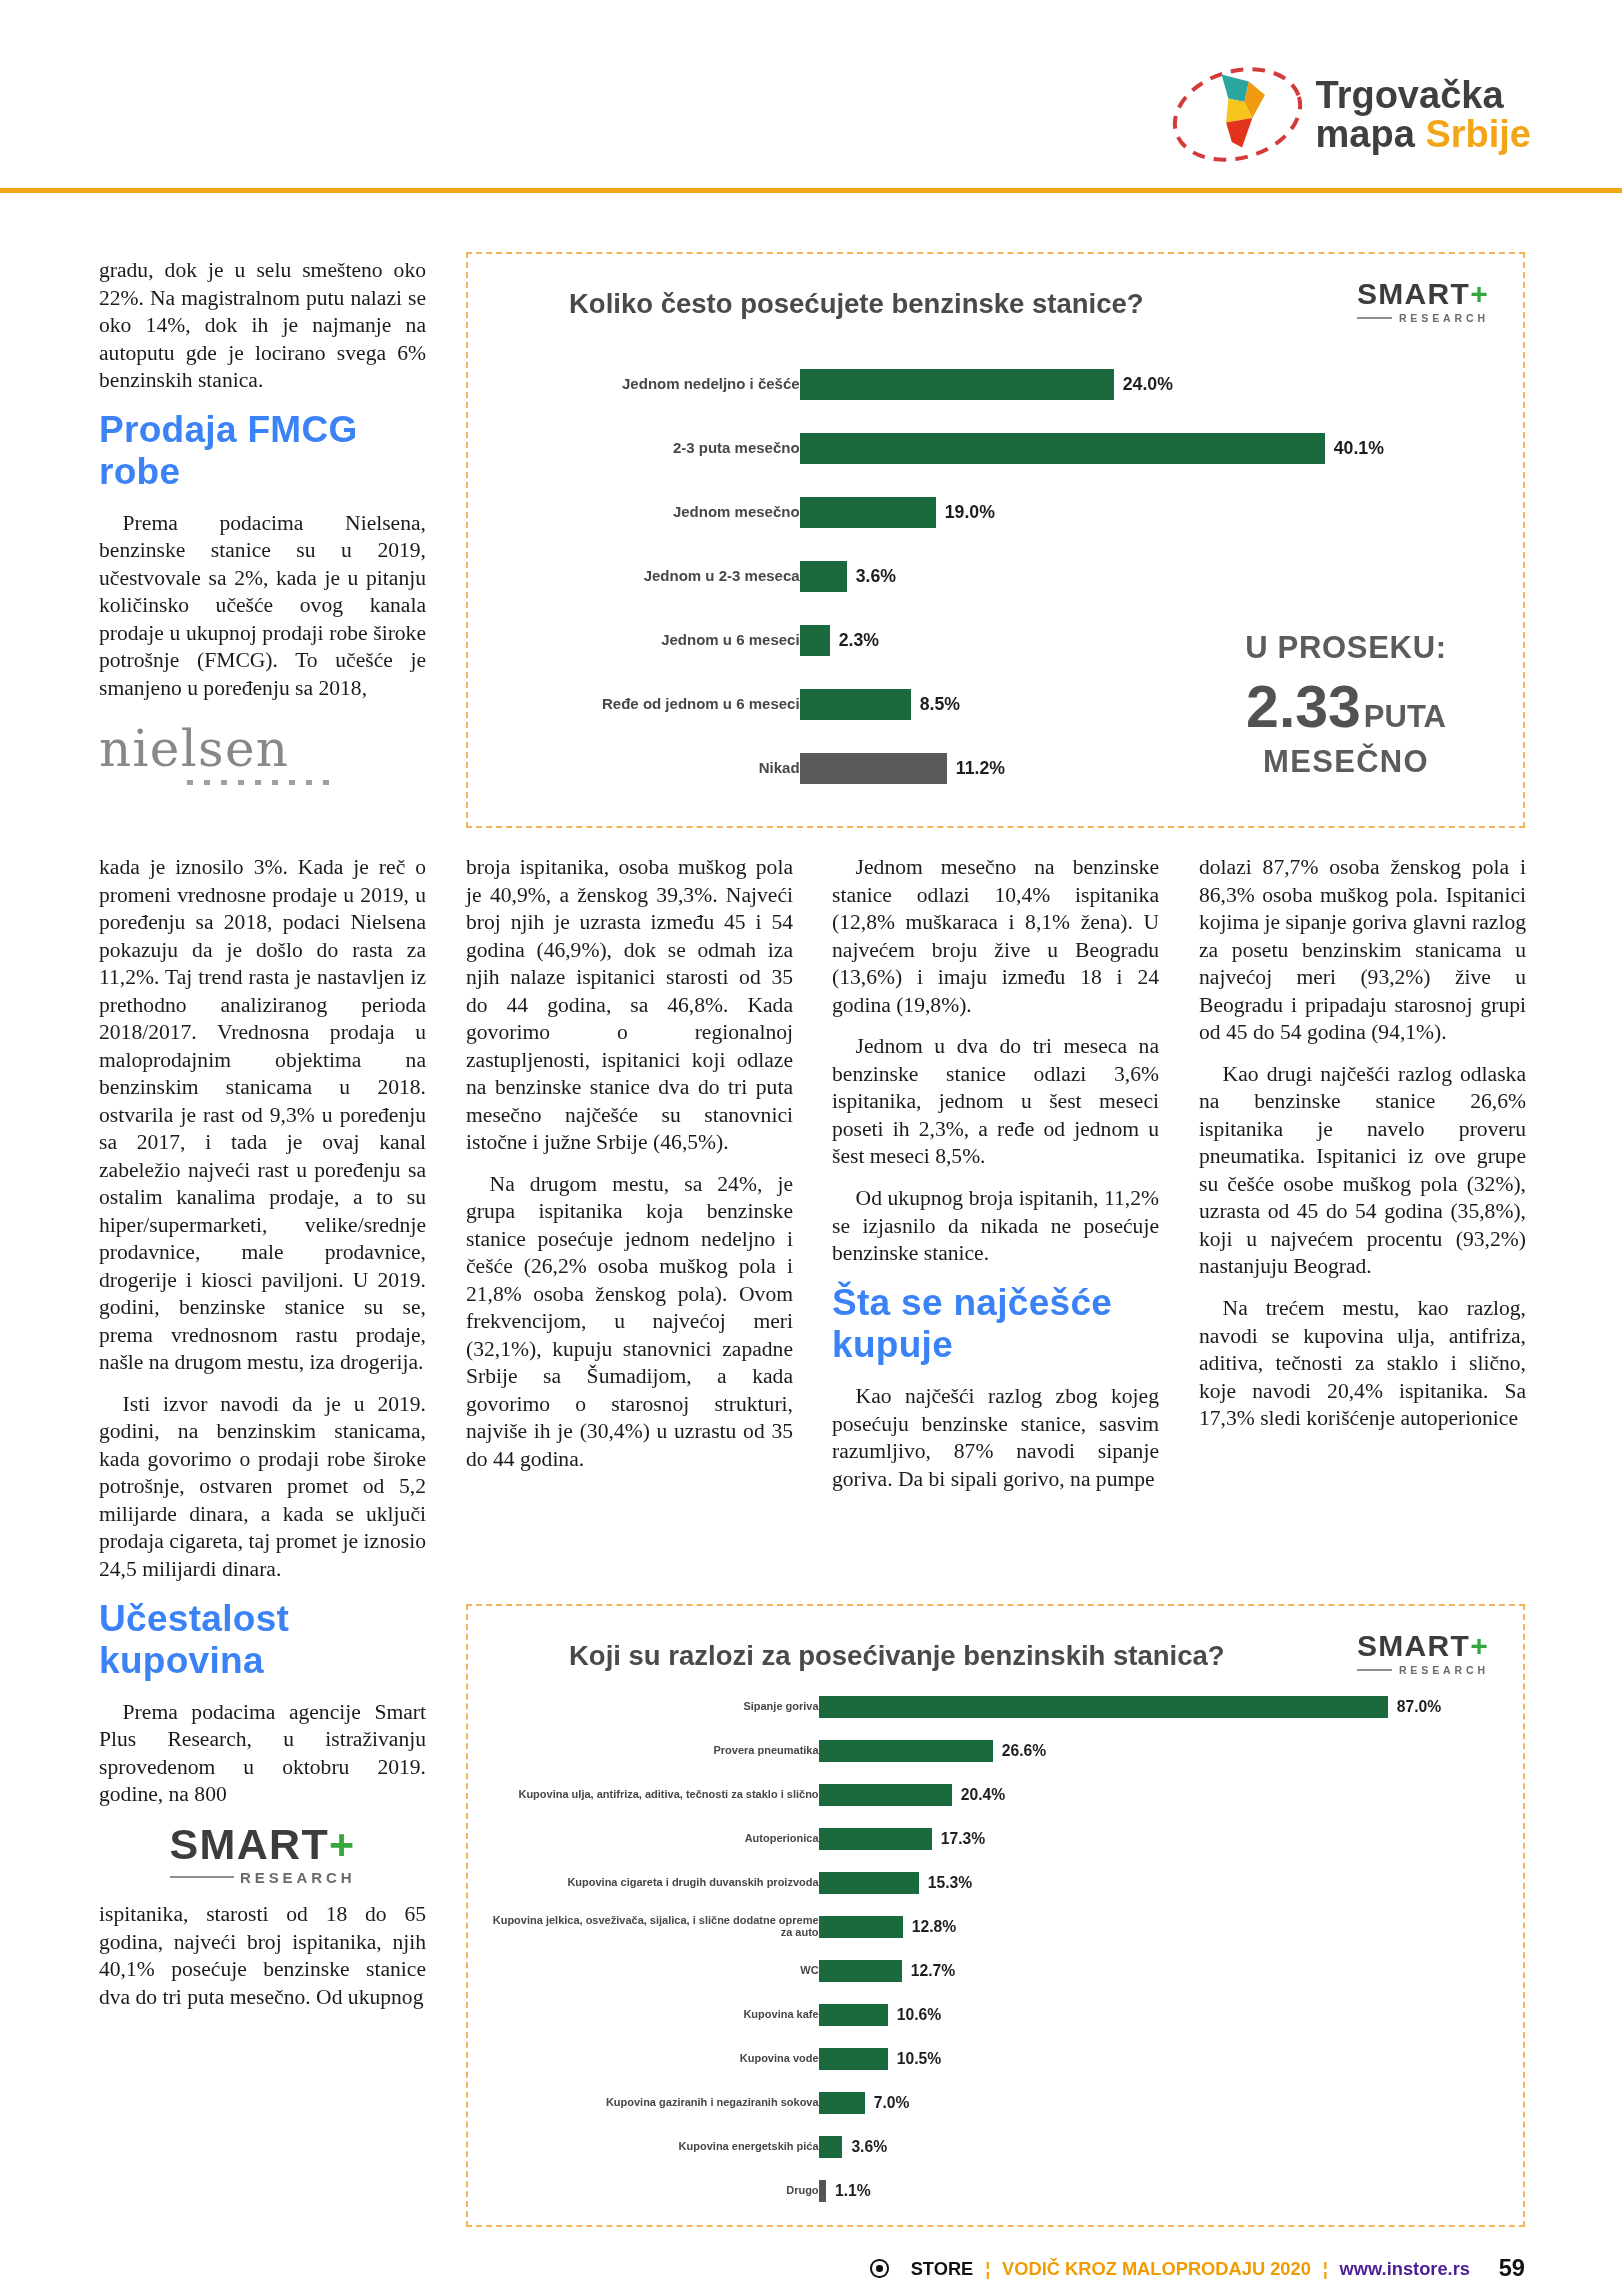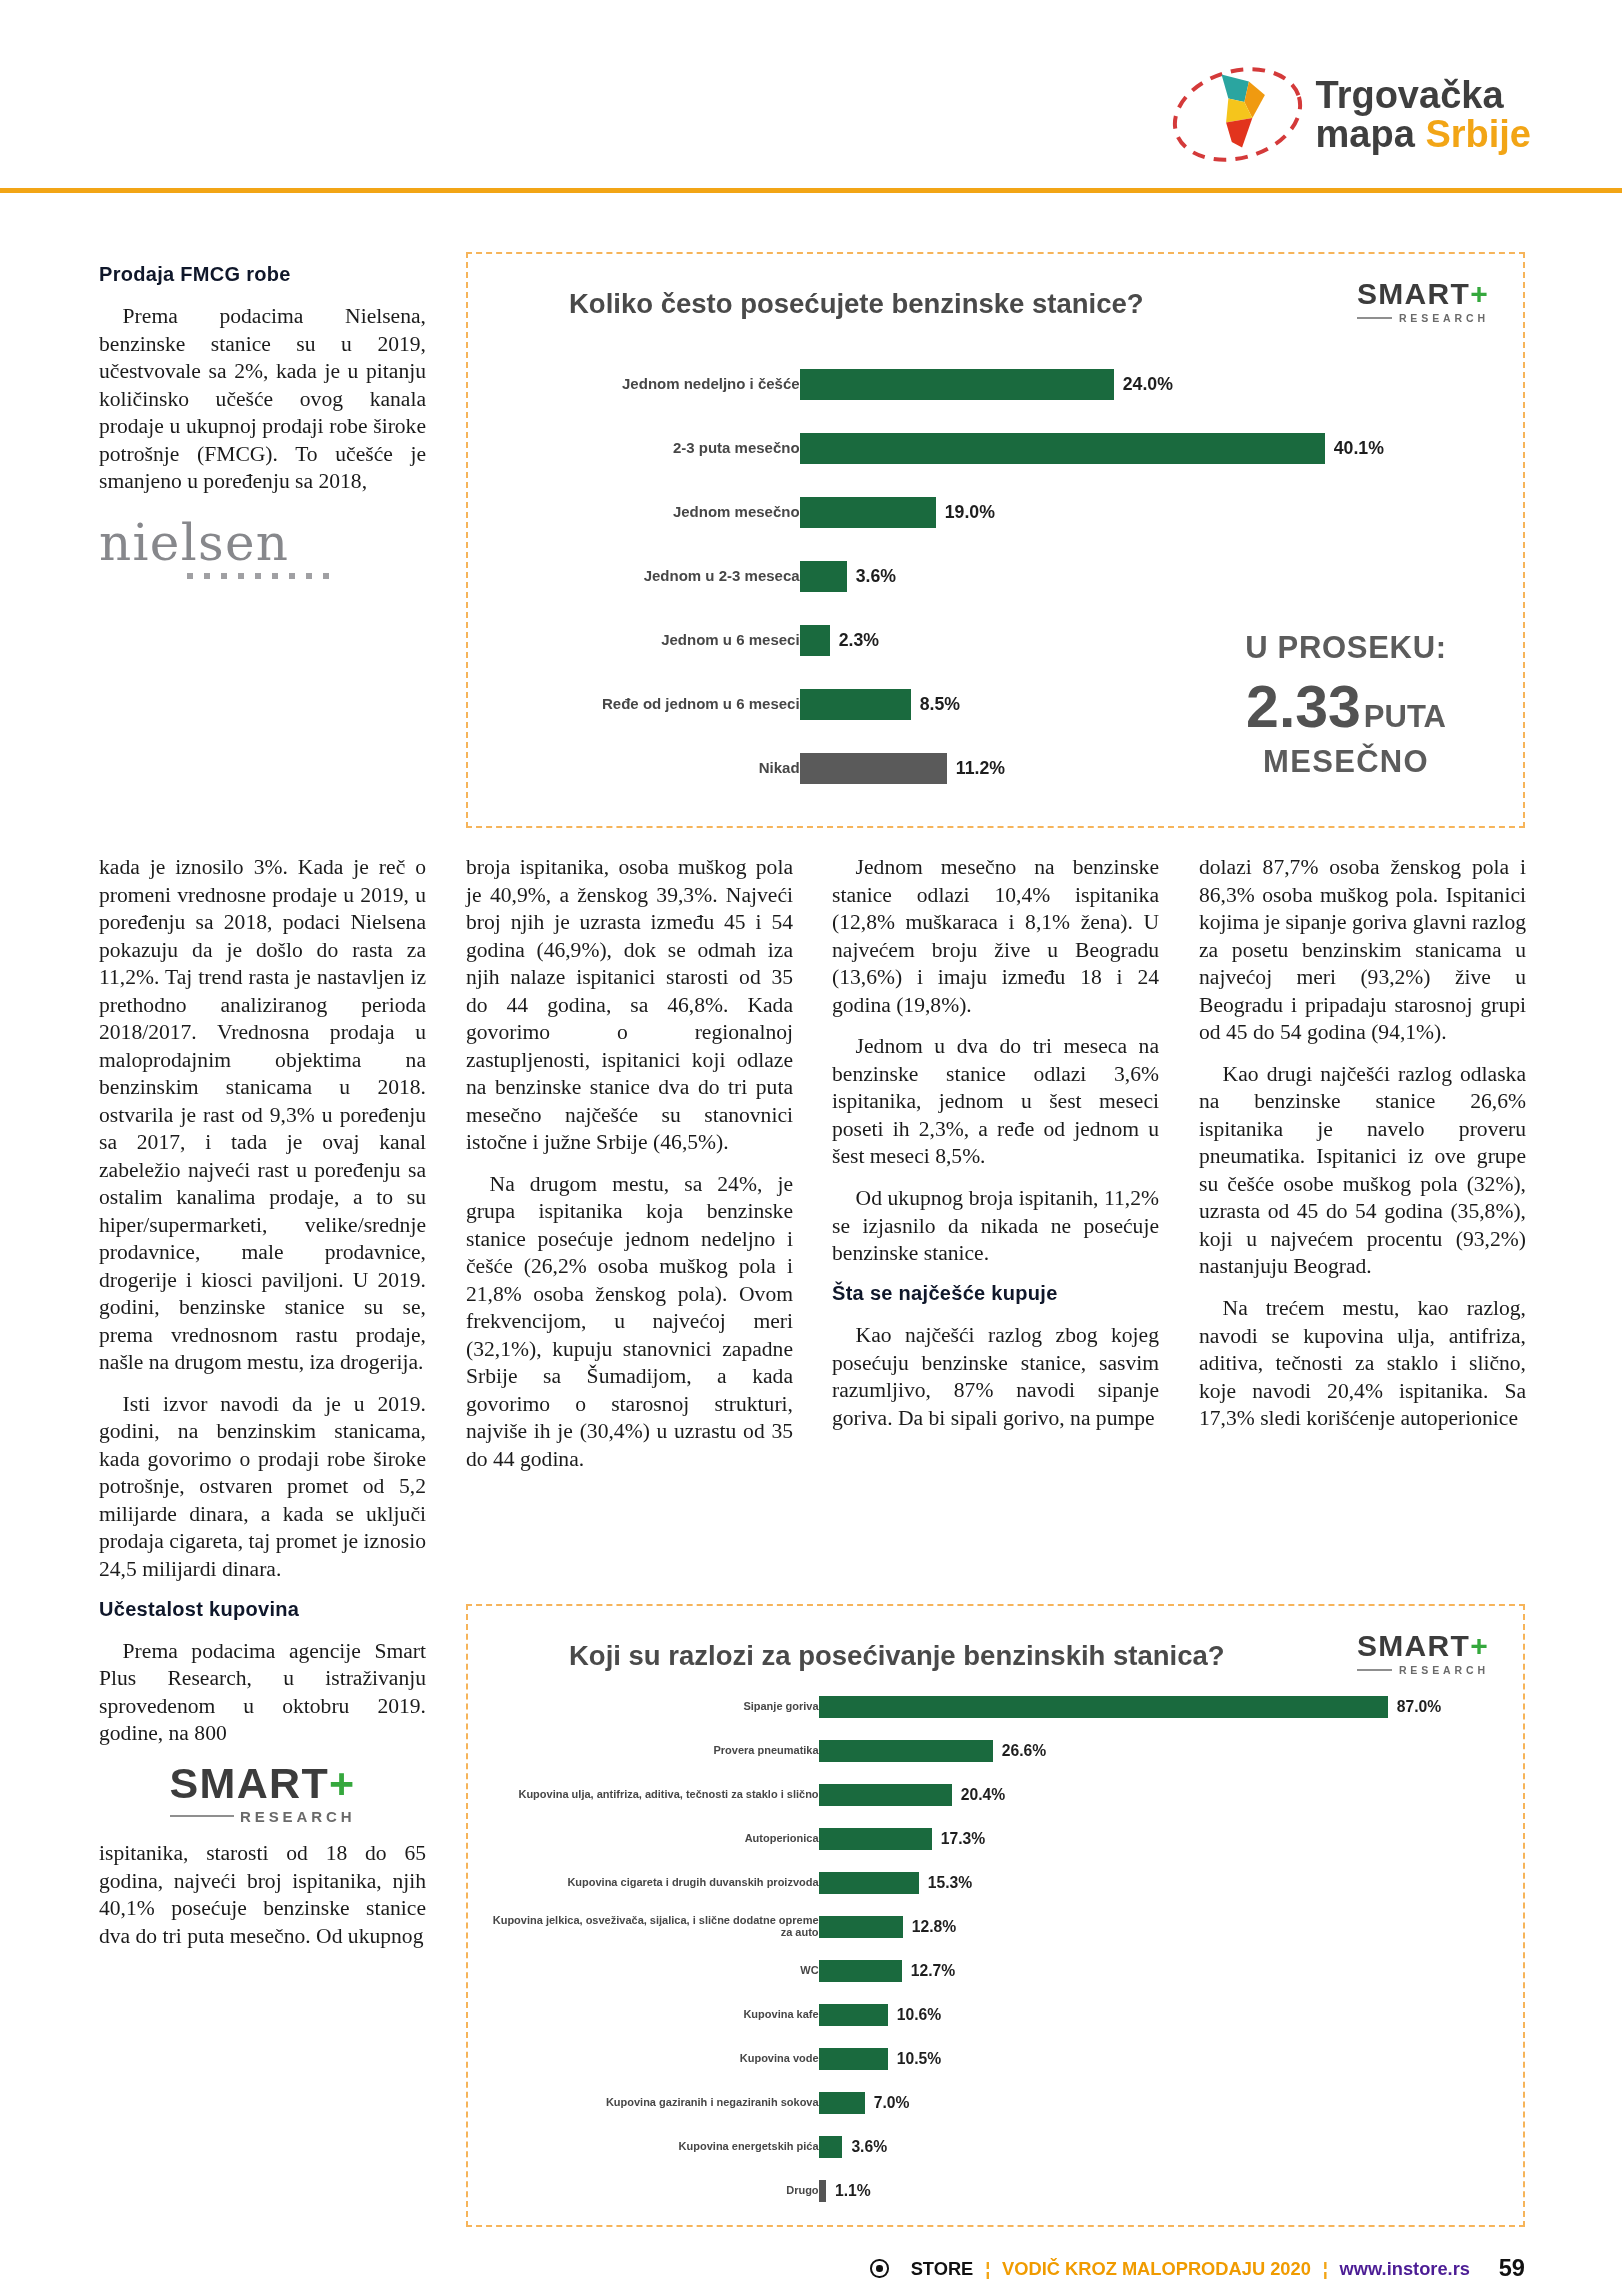--- a/index.html
+++ b/index.html
@@ -13,22 +13,22 @@
   .top-rule { position:absolute; left:0; right:0; top:188px; height:4.6px; background:#F2A516; }
   .brand-logo { position:absolute; top:49px; right:92px; display:flex; align-items:center; gap:9.2px; }
   .brand-map { width:137px; height:131px; flex:none; }
   .brand-text { font-family:"Liberation Sans", sans-serif; font-weight:bold; font-size:38px; line-height:1.02; color:#3f3f3f; }
   .brand-text .orange { color:#F2A516; }
 
   
   p.body { margin:0 0 14.4px 0; font-size:21.6px; line-height:27.5px; text-align:justify; }
   p.indent { text-indent:23.6px; }
   h2.sec {
-    font-family:"Liberation Sans", sans-serif; font-weight:bold; font-size:20px;
-    color:#0f172a; margin:6px 0 17px 0; letter-spacing:0.3px;
+    font-family:"Liberation Sans", sans-serif; font-weight:bold; font-size:37px;
+    color:#3b82f6; margin:6px 0 17px 0; letter-spacing:0.3px;
   }
 
   .intro-col { position:absolute; left:99px; top:257px; width:327px; }
   .col { position:absolute; top:854px; width:327px; }
   .col1 { left:99px; }
   .col2 { left:466px; }
   .col3 { left:832px; }
   .col4 { left:1199px; }
 
   
@@ -123,20 +123,21 @@
     </svg>
     <div class="brand-text">
       <span>Trgovačka</span><br>
       <span>mapa</span>
       <span class="orange">Srbije</span>
     </div>
   </div>
   <div class="top-rule"></div>
 
   <div class="intro-col">
+    <p class="body">gradu, dok je u selu smešteno oko 22%. Na magistralnom putu nalazi se oko 14%, dok ih je najmanje na autoputu gde je locirano svega 6% benzinskih stanica.</p>
     <h2 class="sec">Prodaja FMCG robe</h2>
     <p class="body indent">Prema podacima Nielsena, benzinske stanice su u 2019, učestvovale sa 2%, kada je u pitanju količinsko učešće ovog kanala prodaje u ukupnoj prodaji robe široke potrošnje (FMCG). To učešće je smanjeno u poređenju sa 2018,</p>
     <div class="nielsen">
       <div class="word">nielsen</div>
       <div class="dots"></div>
     </div>
   </div>
 
   <section class="chart-box chart1">
     <h3 class="chart-title">Koliko često posećujete benzinske stanice?</h3>

